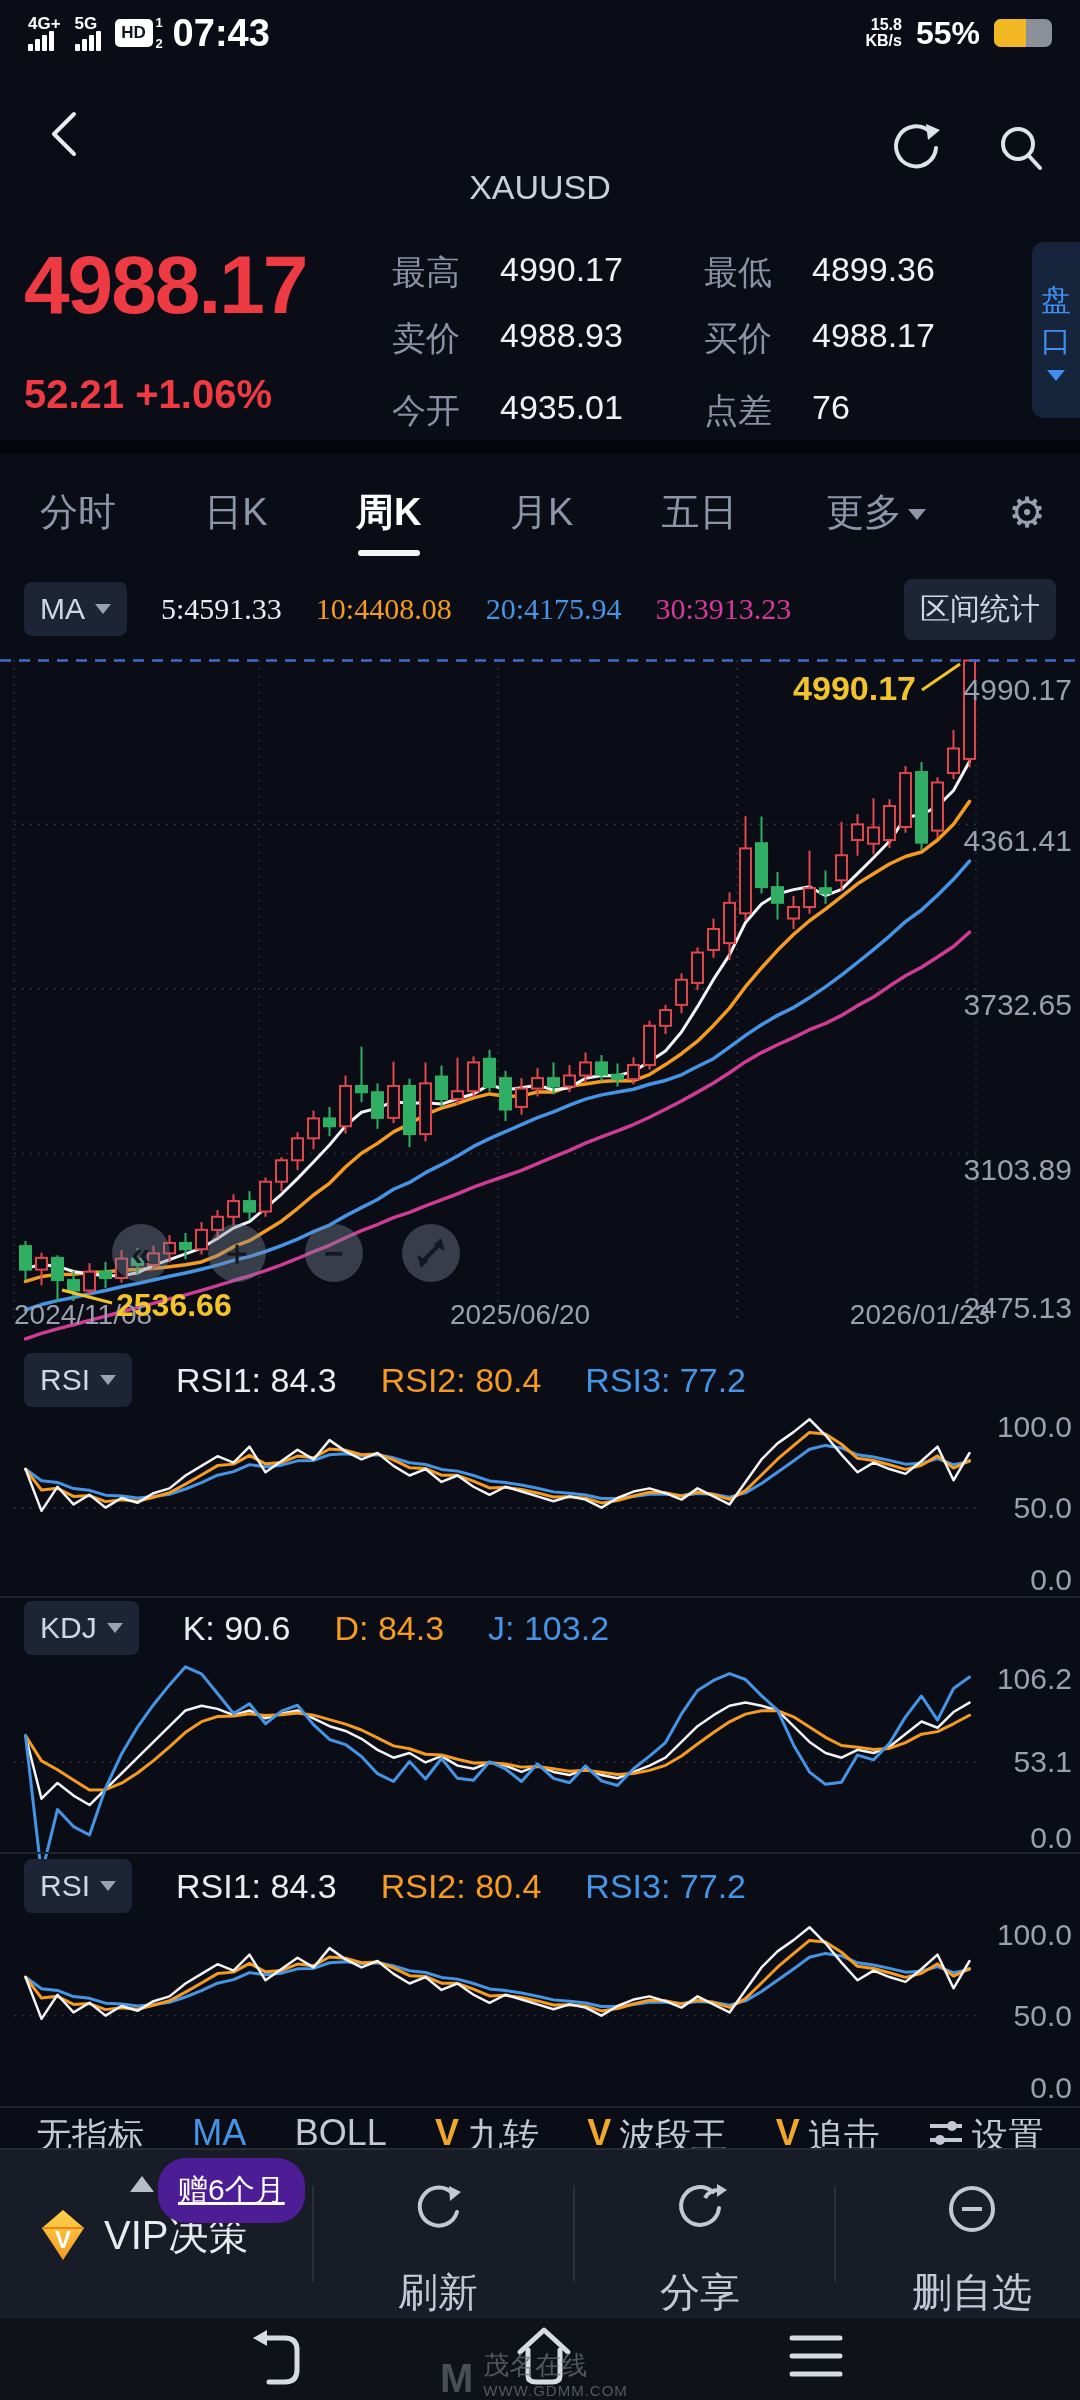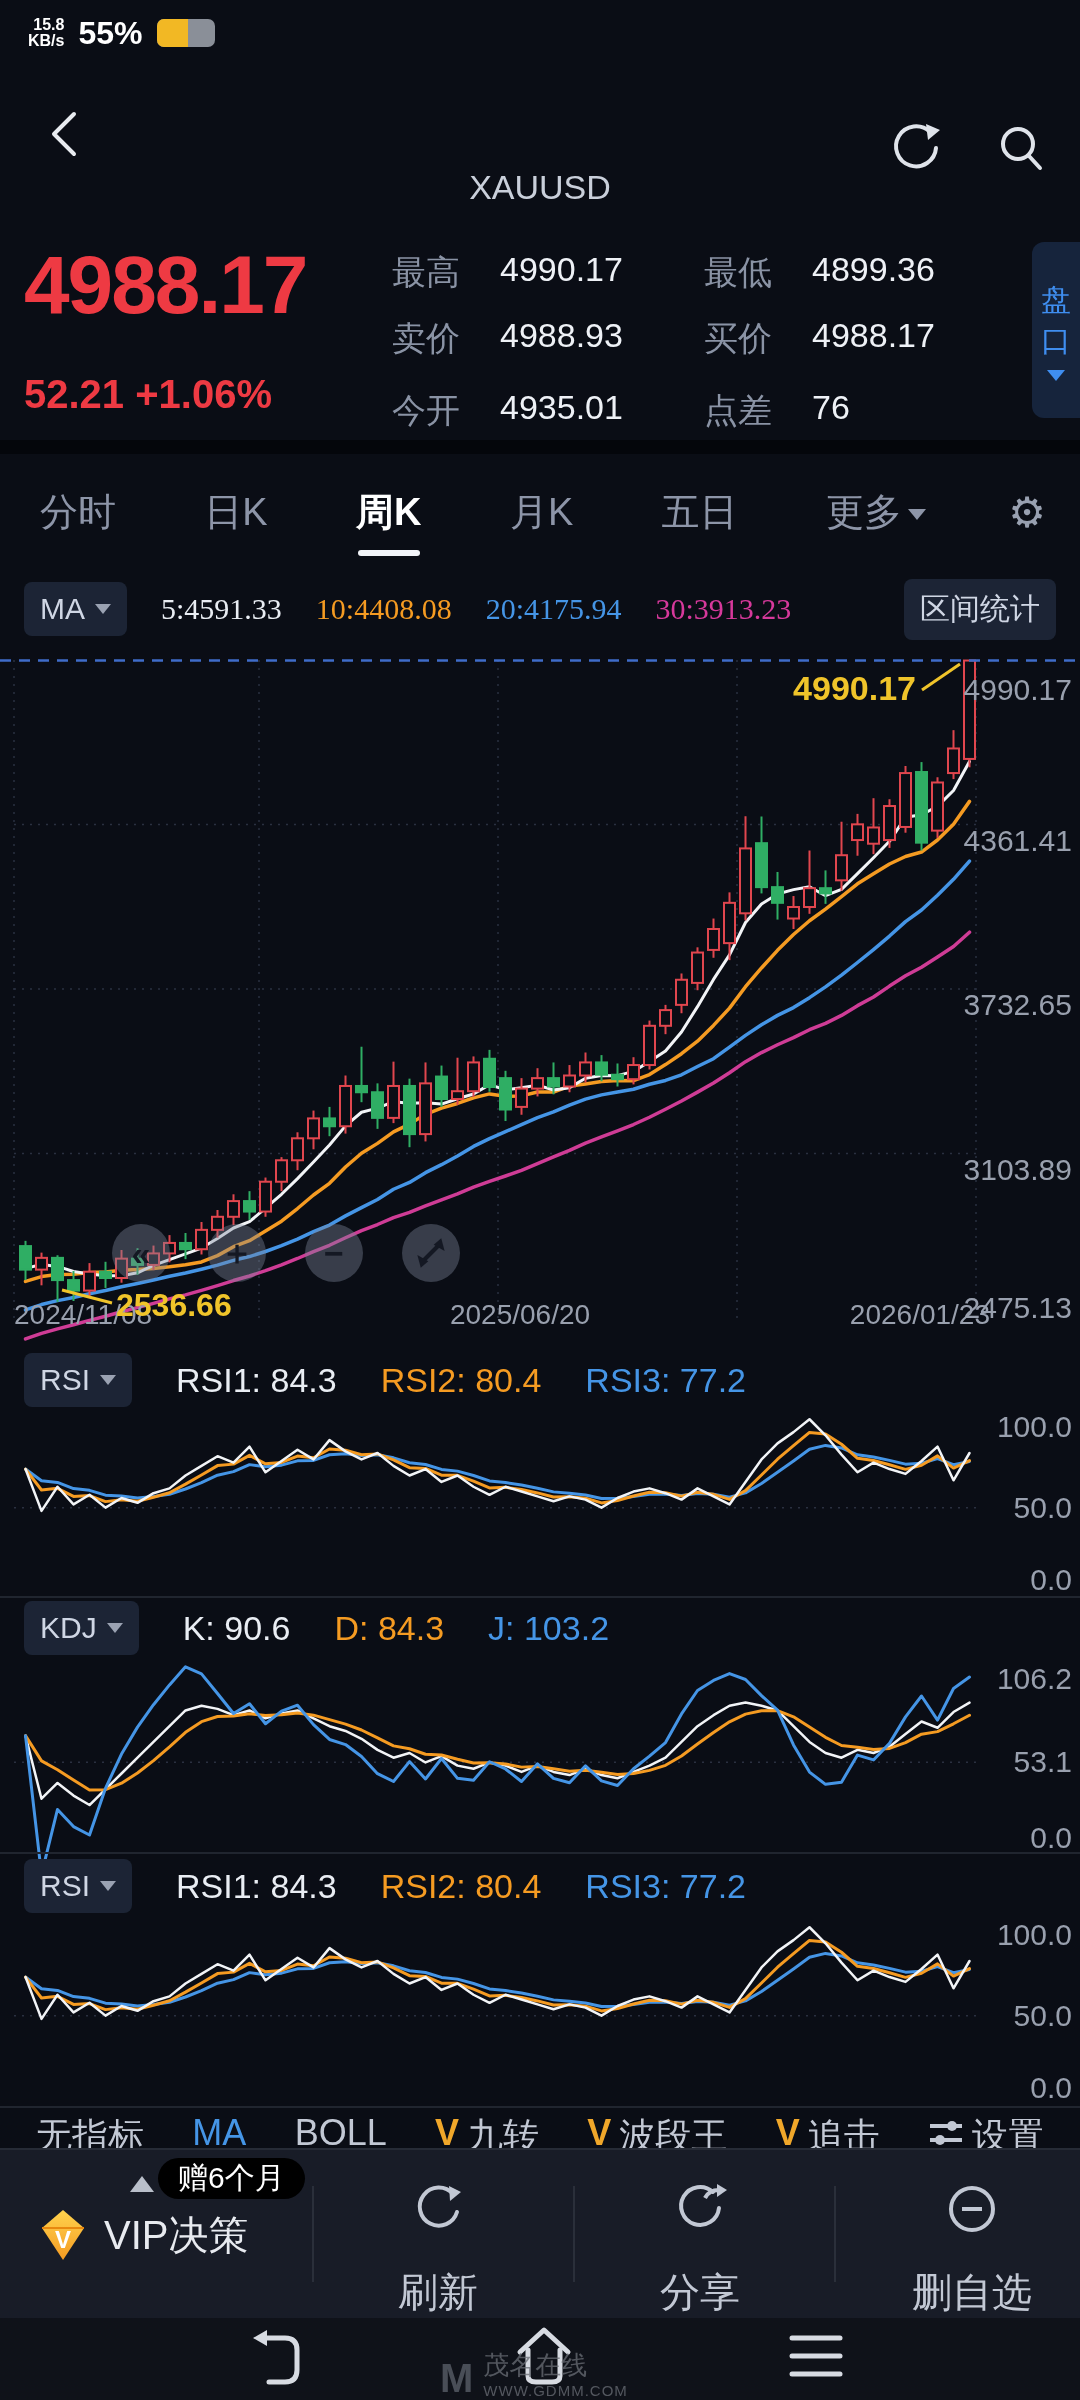--- a/index.html
+++ b/index.html
@@ -62,21 +62,21 @@
   #indtabs .vpre{color:#f0a72a;font-weight:bold;}
   #indtabs .blue{color:#4595e6;}
   .ind-item{display:flex;align-items:flex-start;gap:8px;white-space:nowrap;}
   
   #toolbar{top:2148px;left:0;width:1080px;height:170px;background:#181c27;border-top:2px solid #262b36;z-index:7;}
   .tb-sep{position:absolute;top:36px;width:2px;height:96px;background:#2a2f3a;}
   .tb-item{position:absolute;display:flex;flex-direction:column;align-items:center;gap:8px;color:#c2c8d4;}
   .tb-item .lbl{font-size:40px;margin-top:21px;}
   #vipblock{position:absolute;left:34px;top:56px;display:flex;align-items:center;gap:12px;}
   #viplabel{font-size:40px;color:#e8ebf0;}
-  #vipbadge{position:absolute;left:158px;top:8px;background:#000000;color:#fff;font-size:30px;padding:0 20px;border-radius:28px;z-index:8;white-space:nowrap;}
+  #vipbadge{position:absolute;left:158px;top:8px;background:#4c1d95;color:#fff;font-size:30px;padding:12px 20px;border-radius:28px;z-index:8;white-space:nowrap;text-decoration:underline;}
   #viptri{position:absolute;left:130px;top:26px;width:0;height:0;border-left:12px solid transparent;border-right:12px solid transparent;border-bottom:16px solid #b9bfca;z-index:8;}
   
   #navbar{top:2318px;left:0;width:1080px;height:82px;background:#0f1219;z-index:7;}
   #watermark{position:absolute;left:440px;top:2352px;display:flex;align-items:center;gap:10px;opacity:0.75;z-index:8;}
   #watermark .wm-logo{font-size:40px;font-weight:bold;color:#5d626c;}
   #watermark .wm-col{display:flex;flex-direction:column;line-height:26px;}
   #watermark .wm1{font-size:26px;color:#6a6e76;}
   #watermark .wm2{font-size:15px;color:#6a6e76;letter-spacing:1px;}
   svg text{font-family:"Liberation Sans","DejaVu Sans",sans-serif;}
   #charts{position:absolute;top:0;left:0;z-index:2;pointer-events:none;}
@@ -249,20 +249,46 @@
       <line x1="14" y1="2015.642857142857" x2="976" y2="2015.642857142857" stroke="#2a3040" stroke-width="1.5" stroke-dasharray="2 6"></line>
       <polyline points="25.5,1977.0714285714287 41.5,1988.7714285714285 57.5,1990.4454285714287 73.5,1996.6007085714286 89.5,1998.3325101714286 105.5,2003.1794073234287 121.5,2003.9691732728686 137.5,2005.8878047564654 153.5,2004.569219424655 169.5,2002.2698379857516 185.5,1997.0142833497412 201.5,1990.5302840118136 217.5,1983.1618044885058 233.5,1979.6564992317242 249.5,1972.6326794468414 265.5,1974.775529201726 281.5,1973.1683810252425 297.5,1968.8612343381747 313.5,1968.4600887234858 329.5,1962.7712638809098 345.5,1961.825309994255 361.5,1963.3942231958636 377.5,1962.7238407010218 393.5,1965.8411653047356 409.5,1970.7856390194097 425.5,1972.545660093975 441.5,1977.412875267662 457.5,1979.1172701927167 473.5,1983.494434538756 489.5,1988.8959928679044 505.5,1990.535114864891 521.5,1993.0652827027216 537.5,1996.2370035459596 553.5,1999.8706425530909 569.5,2001.1368626382255 585.5,2002.9485410995223 601.5,2006.502949591656 617.5,2006.3621237059924 633.5,2004.4607290683145 649.5,2002.1917249291864 665.5,2001.9080419490142 681.5,2003.5037902032902 697.5,2001.502728946369 713.5,2002.3119648413856 729.5,2005.1446146857977 745.5,2000.8841225737742 761.5,1991.5165682531174 777.5,1980.2719291422445 793.5,1969.025788982416 809.5,1957.3285680673396 825.5,1953.4065690084844 841.5,1955.9827296861088 857.5,1962.7875653739984 873.5,1964.9870470692788 889.5,1968.3706738898807 905.5,1972.1568852007142 921.5,1971.2829573445142 937.5,1966.6037292880503 953.5,1972.6846850873962 969.5,1969.4129732629253" fill="none" stroke="#4595e6" stroke-width="3" stroke-linejoin="round" stroke-linecap="round"></polyline>
       <polyline points="25.5,1977.0714285714287 41.5,1997.9642857142858 57.5,1996.357142857143 73.5,2004.392857142857 89.5,2003.5892857142858 105.5,2009.6160714285713 121.5,2007.8080357142858 137.5,2009.314732142857 153.5,2005.2466517857142 169.5,2000.8018973214287 185.5,1992.1509486607142 201.5,1983.0040457589287 217.5,1973.609165736607 233.5,1972.126011439732 249.5,1963.3487200055804 265.5,1971.8172171456474 281.5,1970.4264657156807 297.5,1964.1060900006976 313.5,1965.7673307146345 329.5,1956.9550939287458 345.5,1958.1739755358014 361.5,1962.8012734821864 377.5,1961.9006367410932 393.5,1967.878889799118 409.5,1975.689444899559 425.5,1976.3804367354937 441.5,1983.1545040820326 457.5,1983.3272520410162 473.5,1989.0386260205082 489.5,1995.9121701531112 505.5,1995.3310850765556 521.5,1997.451256823992 537.5,2000.9220569834247 553.5,2005.0681713488552 569.5,2004.730514245856 585.5,2006.1688285514995 601.5,2010.9058428471783 617.5,2008.4529214235893 633.5,2004.012174997509 649.5,2000.184658927326 665.5,2000.6816151779487 681.5,2004.1443790175458 697.5,2000.2507609373442 713.5,2002.3218090401008 729.5,2007.375190234336 745.5,1998.6518808314538 761.5,1983.0402261300126 777.5,1967.1986844935777 793.5,1953.6529136753602 809.5,1940.45145683768 825.5,1941.8864427045544 841.5,1952.2467927808486 857.5,1966.2662535332815 873.5,1968.4545553380692 889.5,1972.762991954749 905.5,1977.3279245488031 921.5,1973.1818194172586 937.5,1963.8766239943436 953.5,1976.0990262828861 969.5,1968.549513141443" fill="none" stroke="#f59b22" stroke-width="3" stroke-linejoin="round" stroke-linecap="round"></polyline>
       <polyline points="25.5,1977.0714285714287 41.5,2018.857142857143 57.5,1994.75 73.5,2012.4285714285713 89.5,2002.7857142857142 105.5,2015.642857142857 121.5,2006 137.5,2010.8214285714287 153.5,2001.1785714285713 169.5,1996.357142857143 185.5,1983.5 201.5,1973.857142857143 217.5,1964.2142857142858 233.5,1970.642857142857 249.5,1954.5714285714287 265.5,1980.2857142857142 281.5,1969.0357142857142 297.5,1957.7857142857142 313.5,1967.4285714285713 329.5,1948.142857142857 345.5,1959.392857142857 361.5,1967.4285714285713 377.5,1961 393.5,1973.857142857143 409.5,1983.5 425.5,1977.0714285714287 441.5,1989.9285714285713 457.5,1983.5 473.5,1994.75 489.5,2002.7857142857142 505.5,1994.75 521.5,1999.5714285714287 537.5,2004.392857142857 553.5,2009.2142857142858 569.5,2004.392857142857 585.5,2007.607142857143 601.5,2015.642857142857 617.5,2006 633.5,1999.5714285714287 649.5,1996.357142857143 665.5,2001.1785714285713 681.5,2007.607142857143 697.5,1996.357142857143 713.5,2004.392857142857 729.5,2012.4285714285713 745.5,1989.9285714285713 761.5,1967.4285714285713 777.5,1951.357142857143 793.5,1940.107142857143 809.5,1927.25 825.5,1943.3214285714287 841.5,1962.607142857143 857.5,1980.2857142857142 873.5,1970.642857142857 889.5,1977.0714285714287 905.5,1981.892857142857 921.5,1969.0357142857142 937.5,1954.5714285714287 953.5,1988.3214285714287 969.5,1961" fill="none" stroke="#f2f4f7" stroke-width="2.5" stroke-linejoin="round" stroke-linecap="round"></polyline>
       <text x="1072" y="1945.2857142857142" text-anchor="end" font-size="30" fill="#99a0ae">100.0</text>
       <text x="1072" y="2025.642857142857" text-anchor="end" font-size="30" fill="#99a0ae">50.0</text>
       <text x="1072" y="2098" text-anchor="end" font-size="30" fill="#99a0ae">0.0</text>
     </svg>
 
   <div id="statusbar" class="abs">
+    <div class="sb-left">
+      <div class="sig">
+        <span class="nets">4G+</span>
+        <span class="bars">
+            <i style="height:7px"></i>
+            <i style="height:12px"></i>
+            <i style="height:16px"></i>
+            <i style="height:20px"></i>
+          </span>
+      </div>
+      <div class="sig">
+        <span class="nets">5G</span>
+        <span class="bars">
+            <i style="height:7px"></i>
+            <i style="height:12px"></i>
+            <i style="height:16px"></i>
+            <i style="height:20px"></i>
+          </span>
+      </div>
+      <div class="hdbadge">
+        <span>HD</span>
+        <span class="n1">1</span>
+        <span class="n2">2</span>
+      </div>
+      <div class="sb-time">07:43</div>
+    </div>
     <div class="sb-right">
       <div class="speed">
         <span>15.8</span>
           <span>KB/s</span>
       </div>
       <div class="sb-batt-pct">55%</div>
       <div class="battery">
           <div class="fill" id="battfill" style="width: 55%;"></div>
         </div>
     </div>

